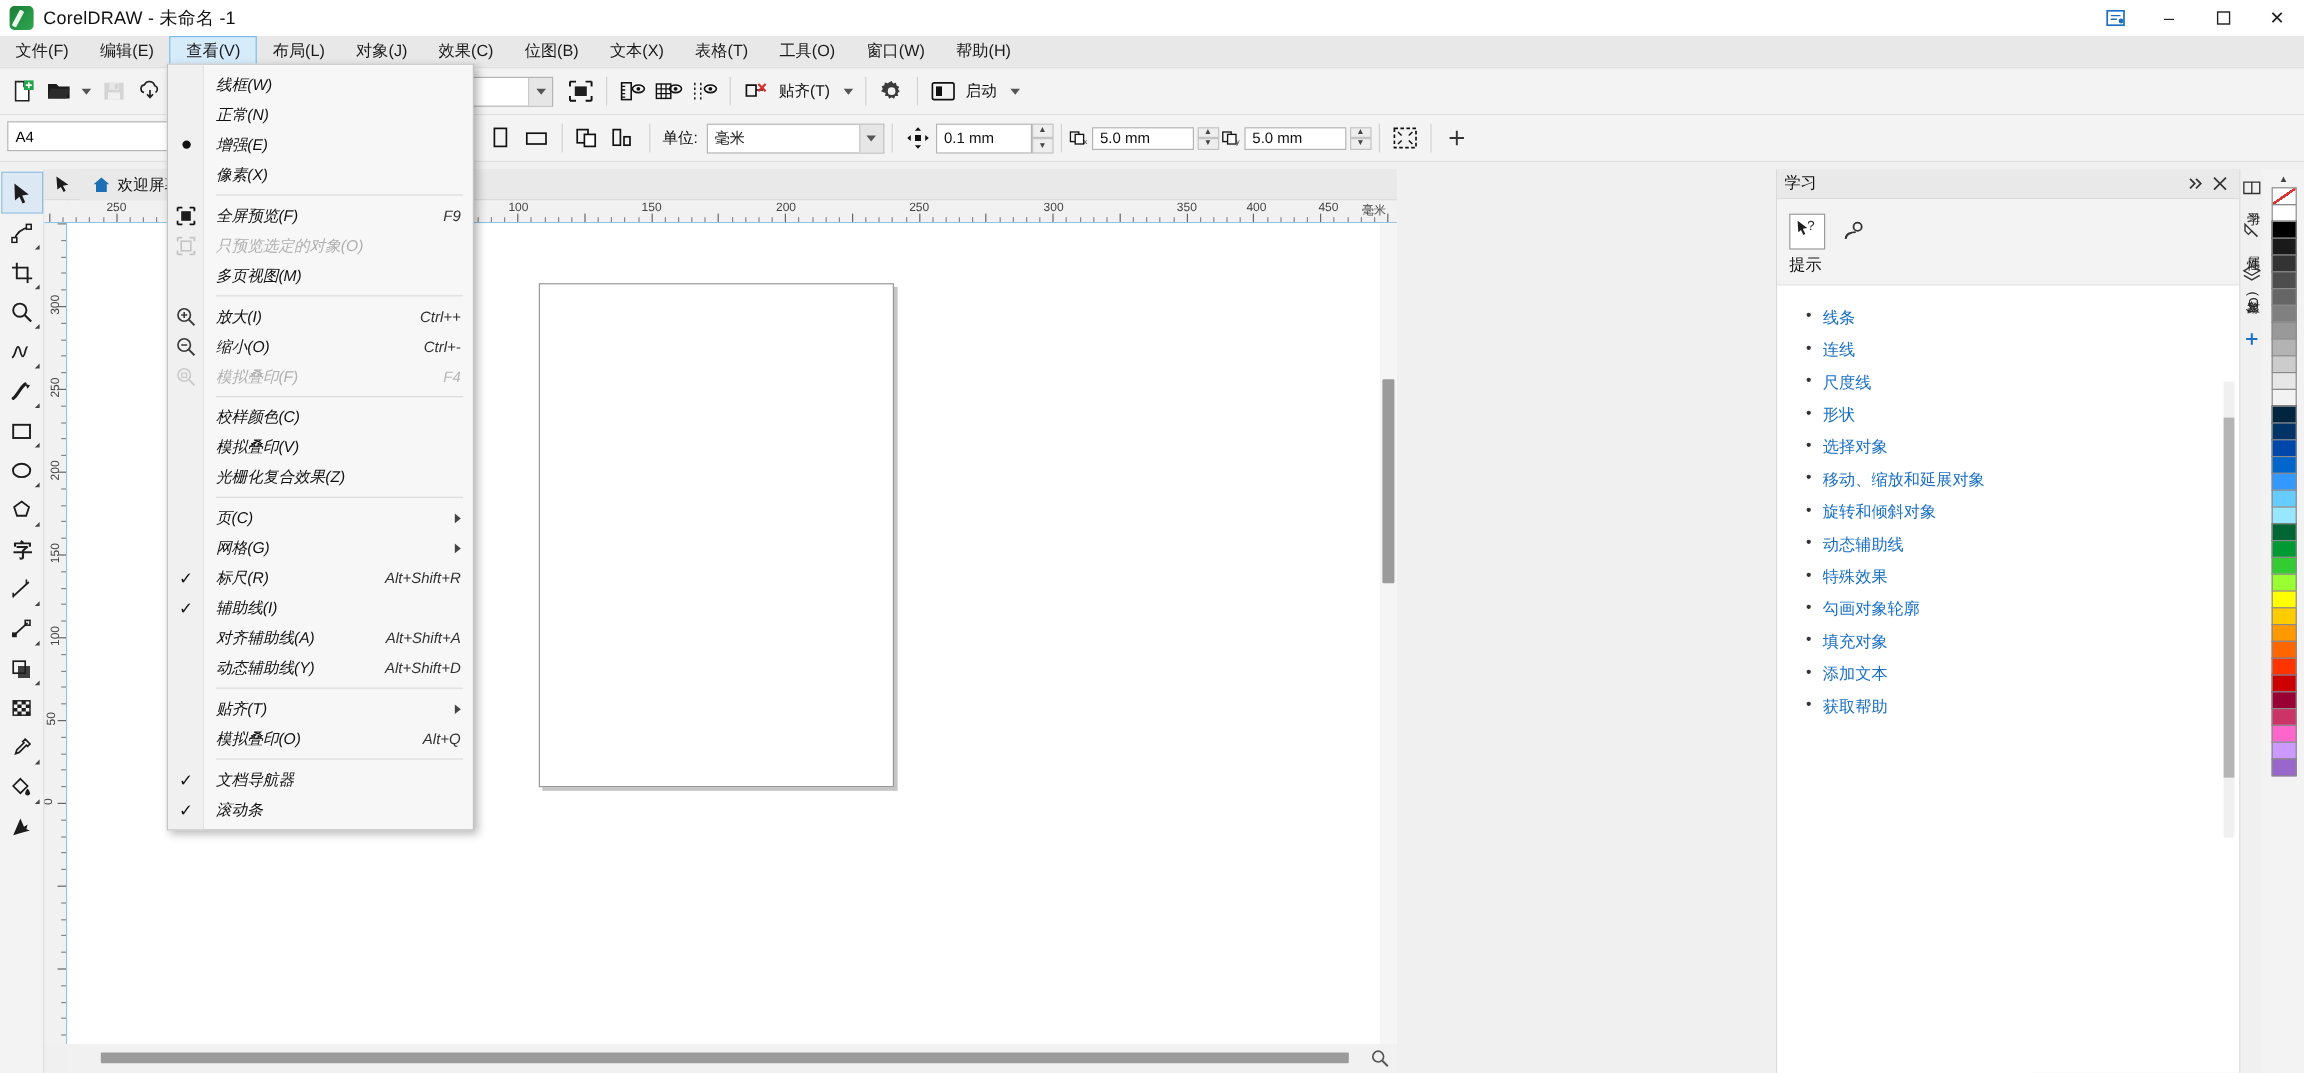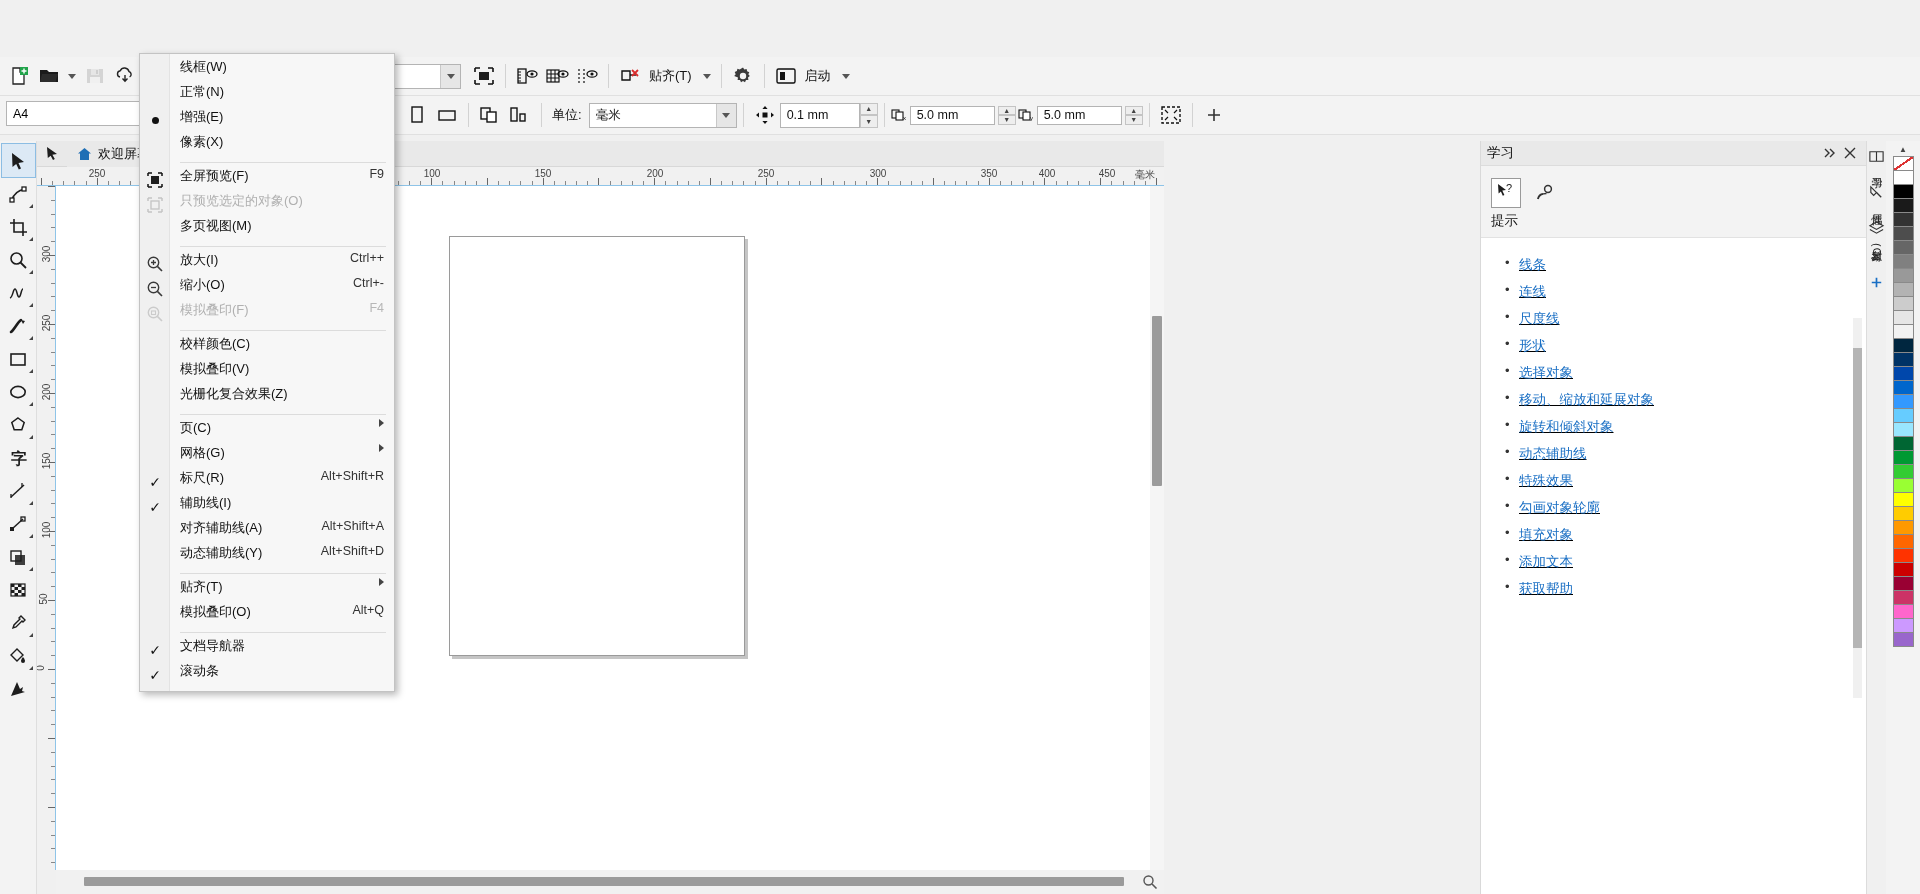--- a/index.html
+++ b/index.html
@@ -179,21 +179,21 @@
   .hint-lbl { position:absolute; left:10px; bottom:7px; font-size:13.5px; color:#111;}
   .dt-btn { width:30px;height:30px;display:flex;align-items:center;justify-content:center;
             border:1px solid transparent; position:absolute; top:12px;}
   .dt-btn.b1 { left:10px; border:1px solid #9a9a9a; background:#fff; }
   .dt-btn.b2 { left:50px; }
   .docker-body {
     flex:1; background:#fff; padding:18px 22px 10px 22px; overflow:hidden; position:relative;
   }
   .docker-h1 { font-size:19px; color:#111; margin-bottom:14px; font-weight:400; }
   .docker-p { font-size:13.5px; color:#111; line-height:1.55; margin-bottom:14px; }
-  .topic-list { list-style:none;text-decoration:underline; }
+  .topic-list { list-style:none; }
   .topic-list li { margin:0 0 9px 0; position:relative; padding-left:16px; font-size:13.5px; }
   .topic-list li::before {
     content:"•"; position:absolute; left:2px; top:-1px; color:#333; font-size:13px;
   }
   .topic-list a { color:#1a6fc4; text-decoration:none; }
   .docker-sb { position:absolute; right:4px; top:80px; width:9px; height:380px; background:#f0f0f0;}
   .docker-sb i { position:absolute; left:0; top:30px; width:9px; height:300px; background:#b5b5b5; display:block;}
 
   
   .rail {
@@ -227,22 +227,22 @@
   .dropdown {
     position:absolute; left:139px; top:53px; width:256px;
     background:#f7f7f7; border:1px solid #c3c3c3; z-index:50;
     padding:4px 0 4px 0;
   }
   .dd-gutter {
     position:absolute; left:0; top:0; bottom:0; width:30px; background:#f0f0f0;
     border-right:1px solid #e3e3e3;
   }
   .dd-item {
-    position:relative; height:25px; display:flex; align-items:flex-start;
-    padding-left:40px; padding-right:10px; font-size:13px; color:#111; cursor:default;
+    position:relative; height:25px; display:flex; align-items:center;
+    padding-left:40px; padding-right:10px; font-size:13px; color:#111; cursor:default;font-style:italic;
   }
   .dd-item.dis { color:#b0b0b0; }
   .dd-item .sc { margin-left:auto; font-size:12.5px; color:#333; }
   .dd-item.dis .sc { color:#b7b7b7; }
   .dd-item .mark {
     position:absolute; left:0; top:0; width:30px; height:25px;
     display:flex; align-items:center; justify-content:center; color:#111;
   }
   .dd-item .arrow {
     margin-left:auto; width:0;height:0;
@@ -251,21 +251,58 @@
   .dd-sep { height:1px; background:#dcdcdc; margin:4px 8px 4px 40px; }
   .radio-dot { width:7px;height:7px;border-radius:50%;background:#111; }
   .chk { font-size:14px; font-weight:bold; line-height:1; }
   svg { display:block; }
 </style>
 </head>
 <body>
 
 <div class="app">
 
-
+  <div class="titlebar">
+    <div class="logo">
+      <div class="sq"></div>
+        <div class="slash"></div>
+    </div>
+    <div class="title-text">CorelDRAW - 未命名 -1</div>
+    <div class="win-btns">
+      <div class="win-btn">
+        <svg class="restore-icon" viewBox="0 0 20 20">
+            <rect x="3" y="4" width="14" height="12" fill="none" stroke="#1a6fc4" stroke-width="1.4"></rect>
+            <path d="M6 8h8M6 11h5" stroke="#1a6fc4" stroke-width="1.2"></path>
+            <circle cx="14.5" cy="12.5" r="2" fill="#1a6fc4"></circle>
+          </svg>
+      </div>
+      <div class="win-btn">–</div>
+      <div class="win-btn">
+        <svg width="12" height="12" viewBox="0 0 12 12">
+            <rect x="1" y="1" width="10" height="10" fill="none" stroke="#222" stroke-width="1.2"></rect>
+          </svg>
+      </div>
+      <div class="win-btn close">✕</div>
+    </div>
+  </div>
+
+  <div class="menubar" id="menubar">
+      <div class="menu-item">文件(F)</div>
+      <div class="menu-item">编辑(E)</div>
+      <div class="menu-item active">查看(V)</div>
+      <div class="menu-item">布局(L)</div>
+      <div class="menu-item">对象(J)</div>
+      <div class="menu-item">效果(C)</div>
+      <div class="menu-item">位图(B)</div>
+      <div class="menu-item">文本(X)</div>
+      <div class="menu-item">表格(T)</div>
+      <div class="menu-item">工具(O)</div>
+      <div class="menu-item">窗口(W)</div>
+      <div class="menu-item">帮助(H)</div>
+    </div>
 
   <div class="toolbar" id="tb-standard">
     <div style="width:4px;flex:none"></div>
     <div class="tb-btn">
       <svg width="20" height="20" viewBox="0 0 20 20">
           <path d="M4 2h7l4 4v12H4z" fill="#fff" stroke="#222" stroke-width="1.3"></path>
           <path d="M11 2v4h4" fill="none" stroke="#222" stroke-width="1.3"></path>
           <rect x="11" y="1" width="8" height="8" fill="#21a34a"></rect>
           <path d="M15 2.5v5M12.5 5h5" stroke="#fff" stroke-width="1.4"></path>
         </svg>

